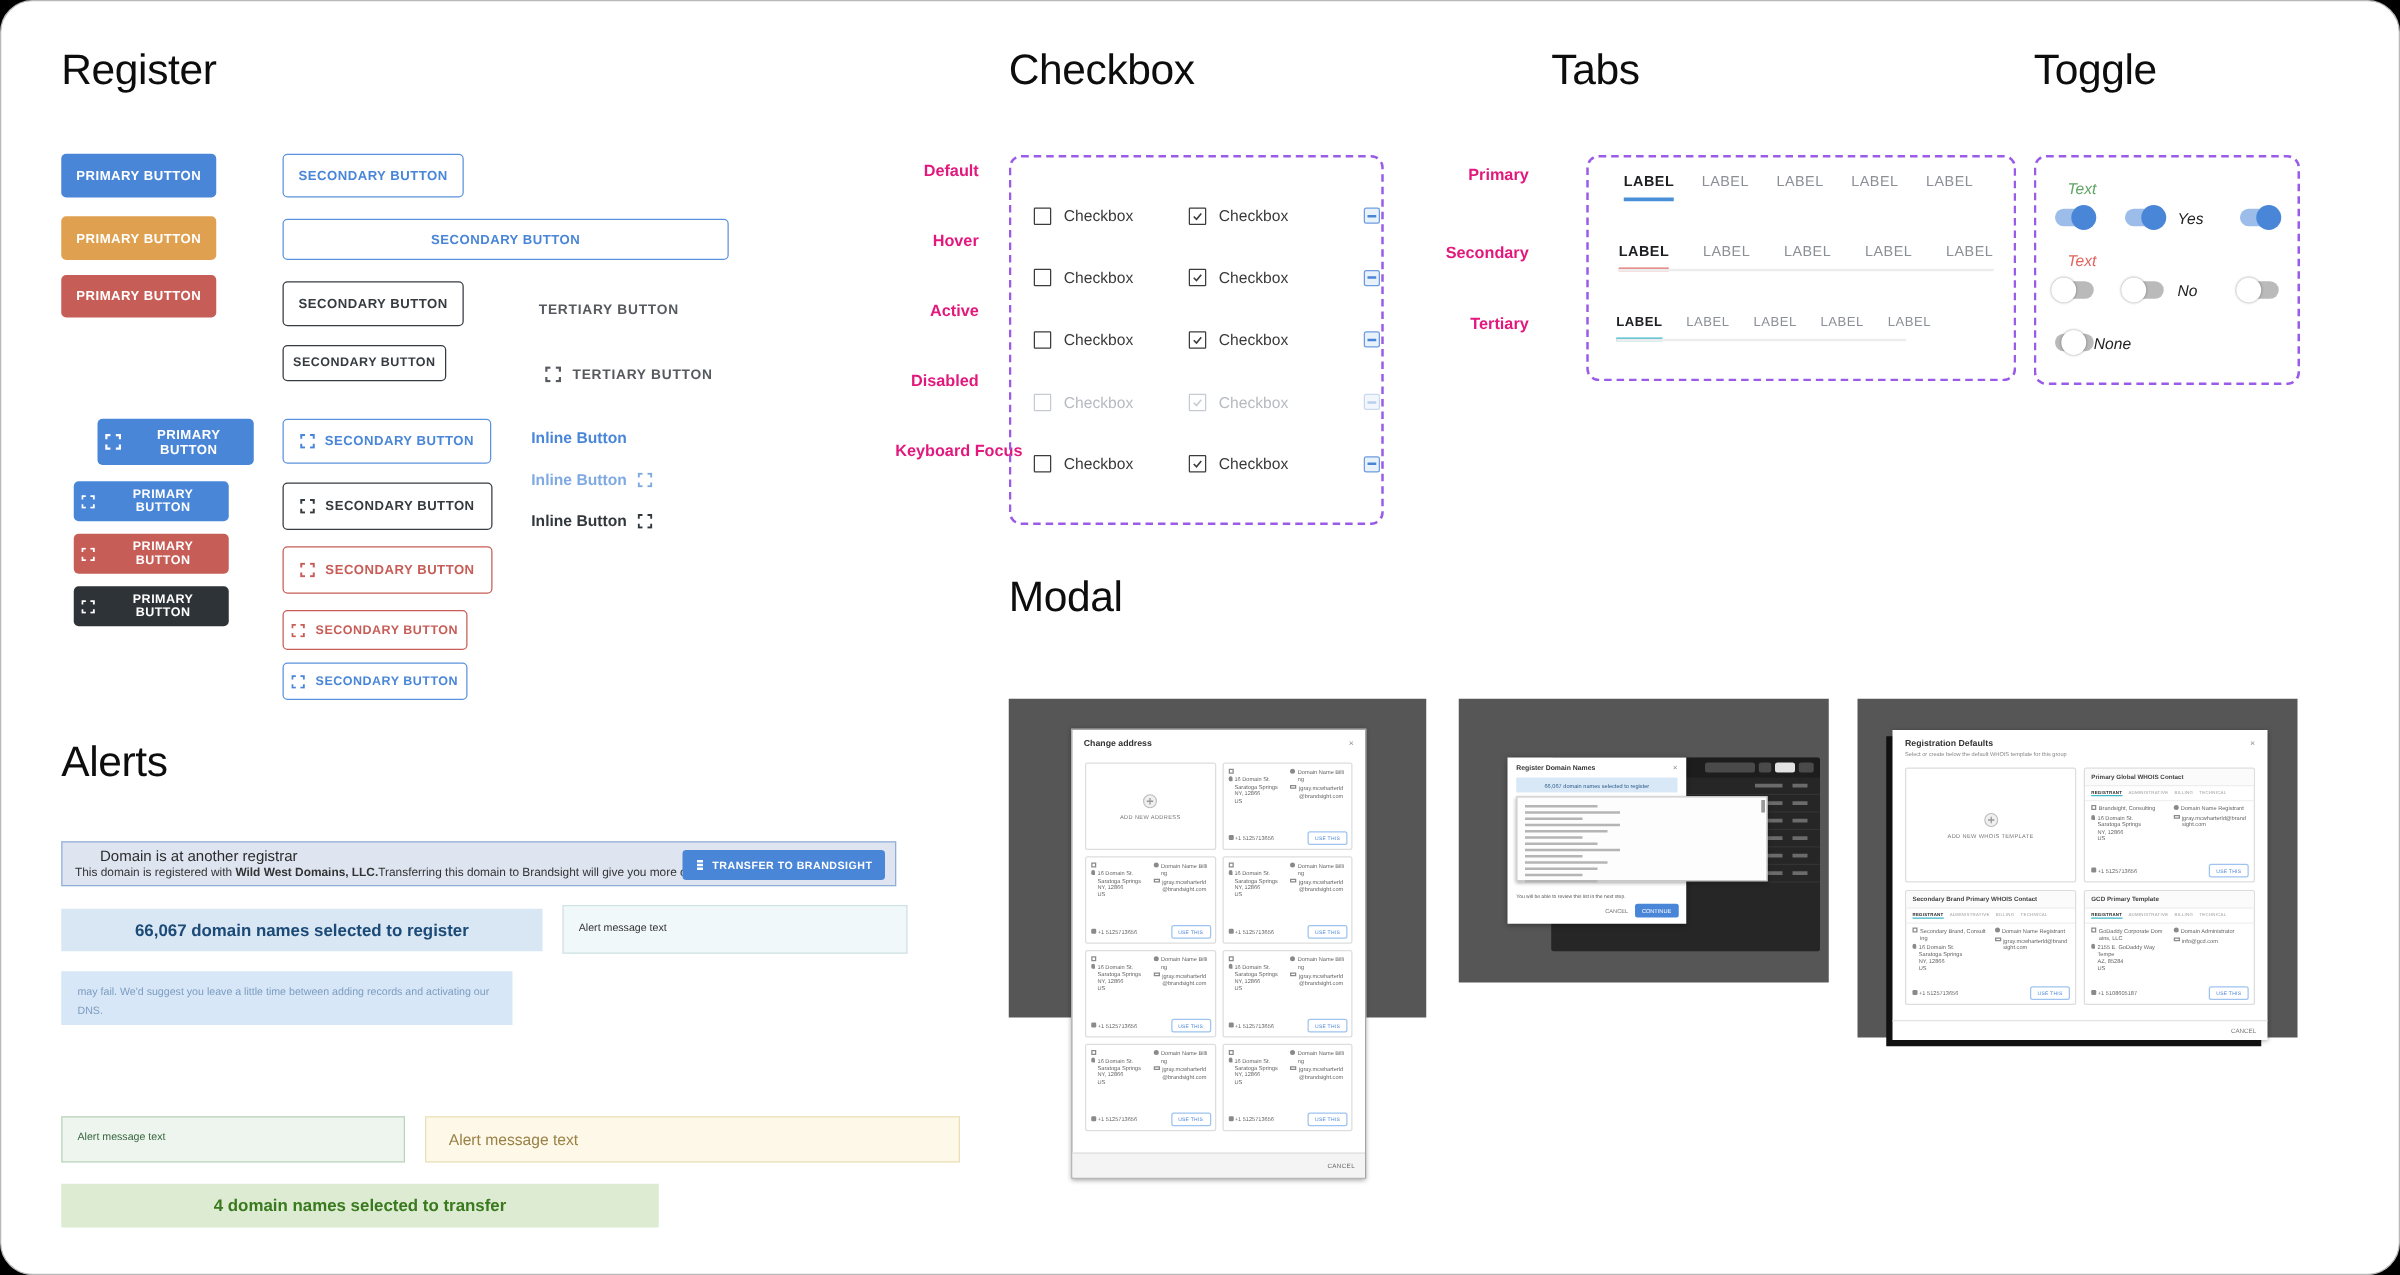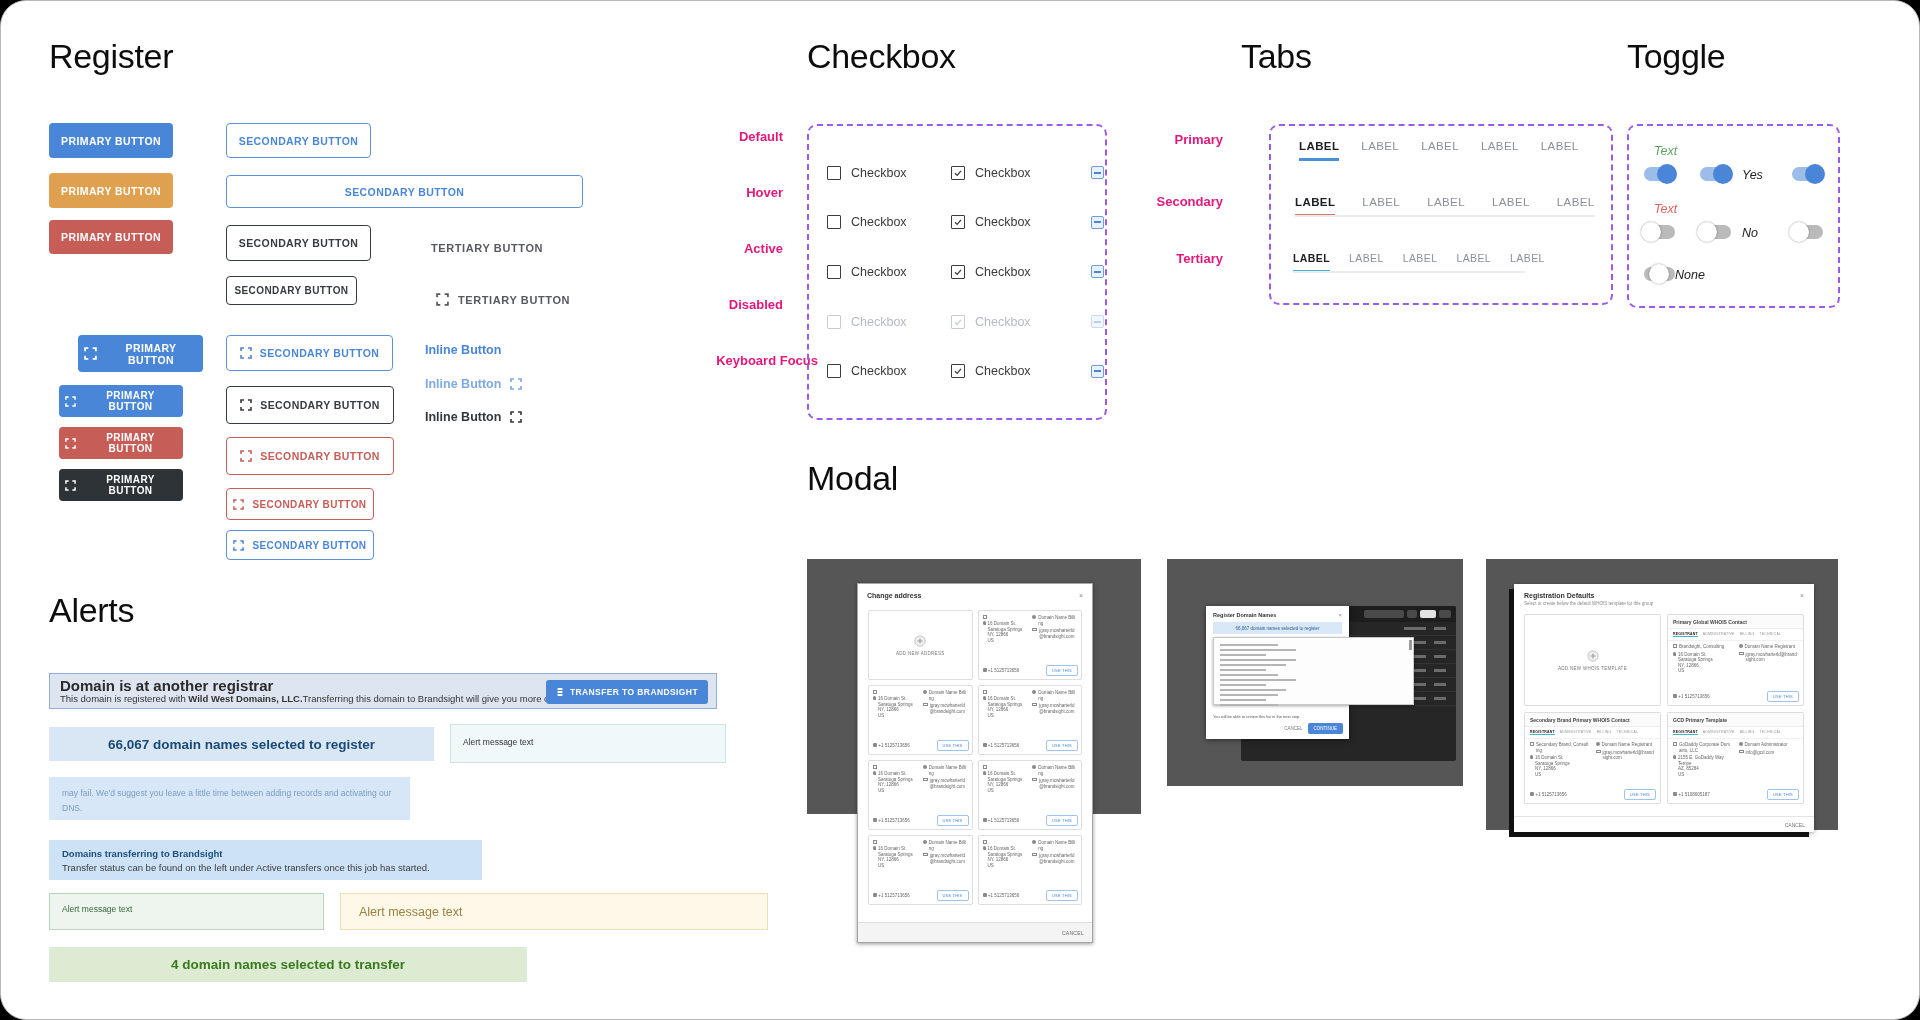--- a/index.html
+++ b/index.html
@@ -61,21 +61,21 @@
   .tg .kn{position:absolute;top:0;width:20px;height:20px;border-radius:50%;}
   .tg.on .tr{background:#9cbce9;} .tg.on .kn{left:16px;background:#4a86d8;}
   .tg.off .tr{background:#bababa;} .tg.off .kn{left:0;background:#fff;box-shadow:0 0 2px rgba(0,0,0,.45);}
   .tg.none .tr{background:#bababa;} .tg.none .kn{left:8px;background:#fff;box-shadow:0 0 2px rgba(0,0,0,.45);}
   .tg-text{position:absolute;font-size:12.5px;font-style:italic;}
   .tg-g{color:#5fa463;} .tg-r{color:#e0635c;} .tg-k{color:#222;}
 
   
   .alert{position:absolute;box-sizing:border-box;}
   .al-registrar{background:#dee5f0;border:1px solid #91aed6;padding:5px 10px;}
-  .al-registrar .t{font-size:15px;font-weight:700;color:#2b2b2b;line-height:13px;}
+  .al-registrar .t{font-size:12px;font-weight:400;color:#2b2b2b;line-height:13px;margin-left:20px;}
   .al-registrar .b{font-size:9.5px;color:#333;line-height:13px;}
   .al-transfer-btn{position:absolute;right:8px;top:6px;height:24px;padding:0 10px;background:#4a86d8;
     color:#fff;font-size:8.5px;font-weight:600;letter-spacing:.4px;border:0;border-radius:3px;
     display:flex;align-items:center;gap:6px;cursor:pointer;}
   .al-count-blue{background:#d9e6f3;display:flex;align-items:center;justify-content:center;
     font-size:13.5px;font-weight:700;color:#1b4a77;}
   .al-msg-teal{background:#f1f8f9;border:1px solid #cfe2e4;padding:12px;font-size:8.5px;color:#333;}
   .al-dns{background:#d7e7f7;padding:9px 13px;font-size:8.5px;color:#7c9cc0;line-height:15px;}
   .al-transferring{background:#cde2f6;padding:7px 13px;}
   .al-transferring .t{font-size:9.5px;font-weight:700;color:#1d4e7e;line-height:14px;}
@@ -447,24 +447,20 @@
     <span>66,067 domain names selected to register</span>
   </div>
   <div class="alert al-msg-teal" style="left:449px;top:723px;width:276px;height:39px;">
     <span>Alert message text</span>
   </div>
 
   <div class="alert al-dns" style="left:48px;top:776px;width:361px;height:43px;">
     <div>may fail. We'd suggest you leave a little time between adding records and activating our DNS.</div>
   </div>
 
-  <div class="alert al-transferring" style="left:48px;top:839px;width:433px;height:40px;">
-    <div class="t">Domains transferring to Brandsight</div>
-    <div class="b">Transfer status can be found on the left under Active transfers once this job has started.</div>
-  </div>
 
   <div class="alert al-msg-green" style="left:48px;top:892px;width:275px;height:37px;">
     <span>Alert message text</span>
   </div>
   <div class="alert al-msg-yellow" style="left:339px;top:892px;width:428px;height:37px;">
     <span>Alert message text</span>
   </div>
 
   <div class="alert al-count-green" style="left:48px;top:946px;width:478px;height:35px;">
     <span>4 domain names selected to transfer</span>

